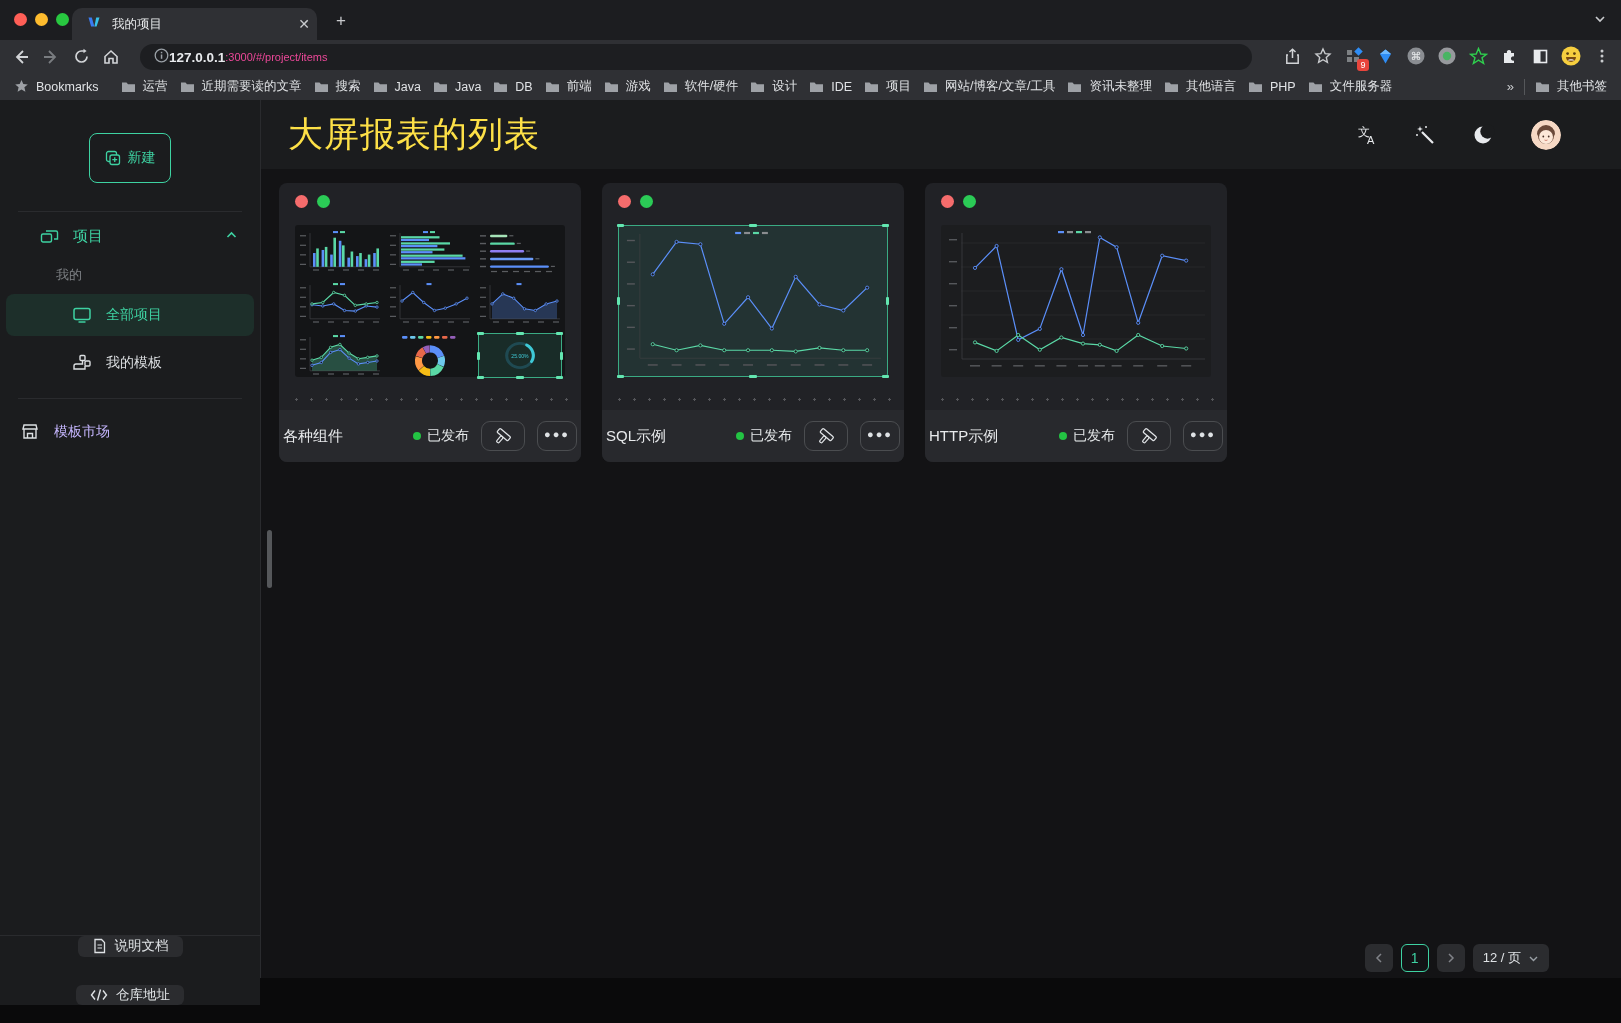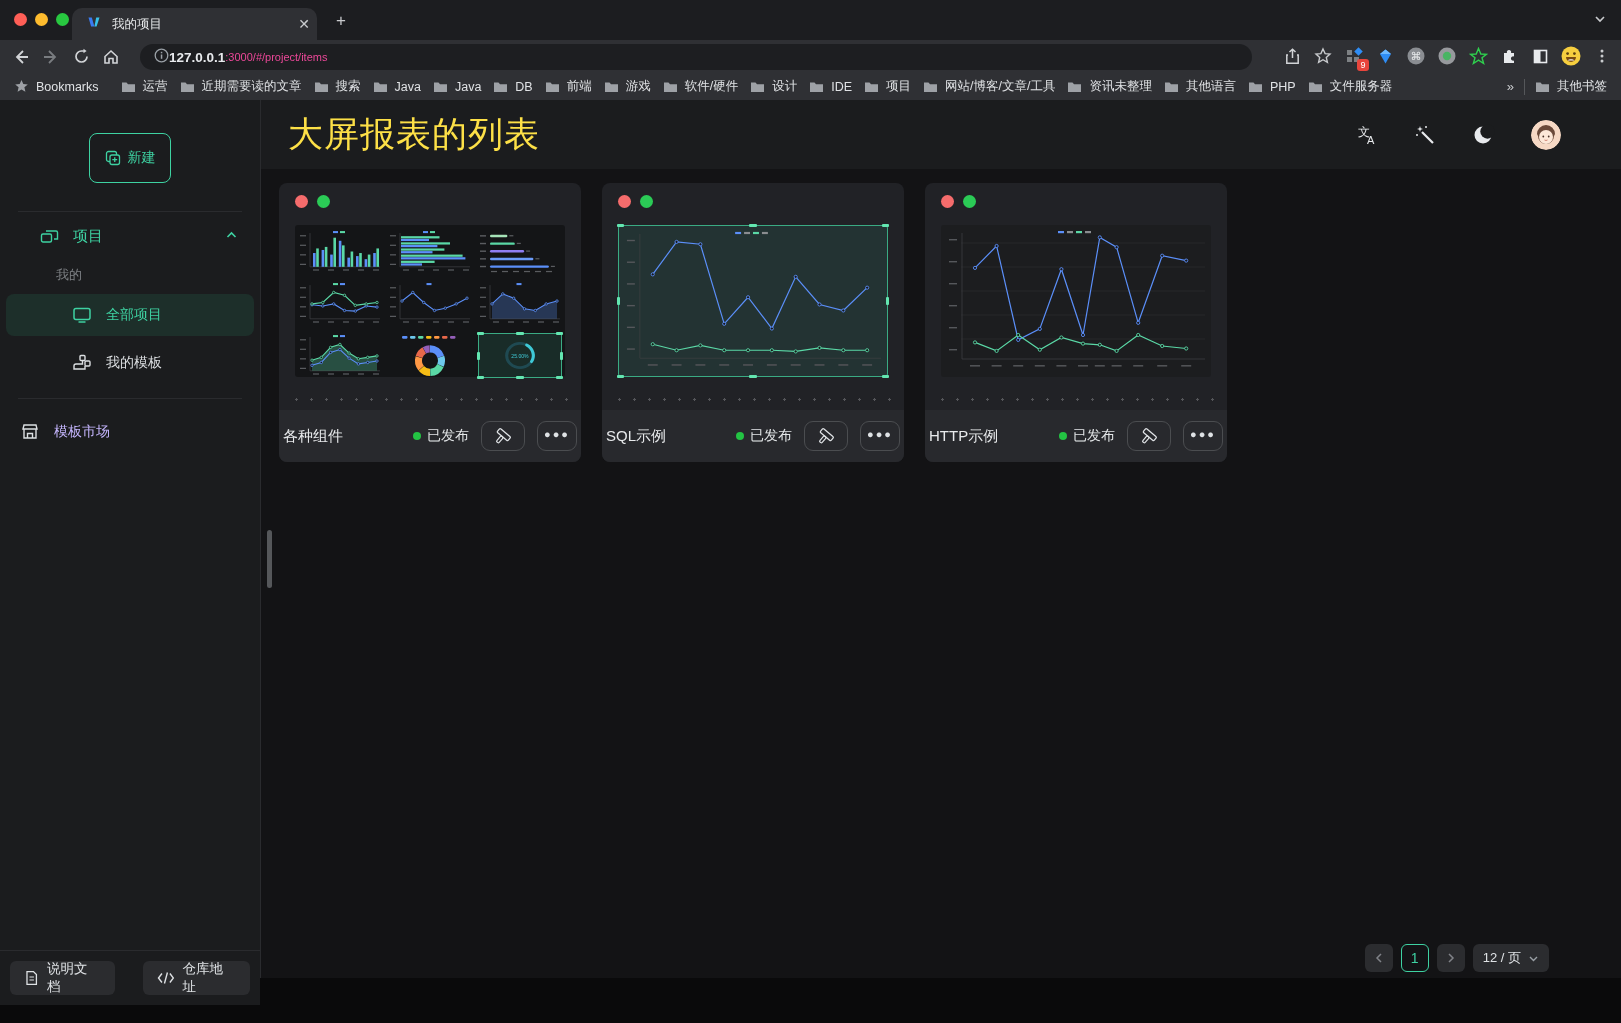--- a/index.html
+++ b/index.html
@@ -53,22 +53,22 @@
             color:#3ed2a2; font-size:14px; display:flex; align-items:center; justify-content:center; gap:7px; }
   .sdiv{ height:1px; background:#2a2b2e; margin:0 18px; }
   .sdiv.top{ margin-top:28px; }
   .grp-row{ height:48px; display:flex; align-items:center; padding:0 22px 0 40px; color:#3ed2a2; font-size:15px; gap:14px; }
   .grp-row .chev{ margin-left:auto; }
   .mine-label{ color:#7d8084; font-size:13px; padding:6px 0 10px 56px; }
   .nav-item{ margin:0 6px 6px; height:42px; border-radius:8px; display:flex; align-items:center; padding-left:66px; gap:14px;
              color:#dcdfe2; font-size:14px; }
   .nav-item.active{ background:#1d2f2a; color:#3ed2a2; }
   .market-row{ height:46px; display:flex; align-items:center; padding-left:20px; gap:14px; color:#c4b5fd; font-size:14px; margin-top:10px; }
-  .sb-bottom{ position:absolute; bottom:0; left:0; right:0; height:55px; border-top:1px solid #2a2b2e;
-              display:flex; align-items:center; padding:0 10px; gap:28px; }
+  .sb-bottom{ position:absolute; bottom:0; left:0; right:0; height:70px; border-top:1px solid #2a2b2e;
+              display:flex; align-items:center; padding:0 10px; gap:28px;flex-direction:column; }
   .sb-btn{ height:34px; background:#2b2c2f; border-radius:6px; color:#dfe2e5; font-size:13.5px;
            display:flex; align-items:center; justify-content:center; gap:8px; padding:0 14px; }
 
   
   .cards{ display:flex; gap:21px; padding:14px 0 0 18px; }
   .card{ position:relative; width:302px; height:279px; border-radius:8px; background:#212226; overflow:hidden; }
   .cdots{ position:absolute; top:12px; left:16px; display:flex; gap:9px; }
   .cdot{ width:13px; height:13px; border-radius:50%; }
   .cdot.r{ background:#f56c6c; } .cdot.g{ background:#2bcb56; }
   .thumb{ position:absolute; left:16px; top:42px; width:270px; height:152px; border-radius:3px; }

